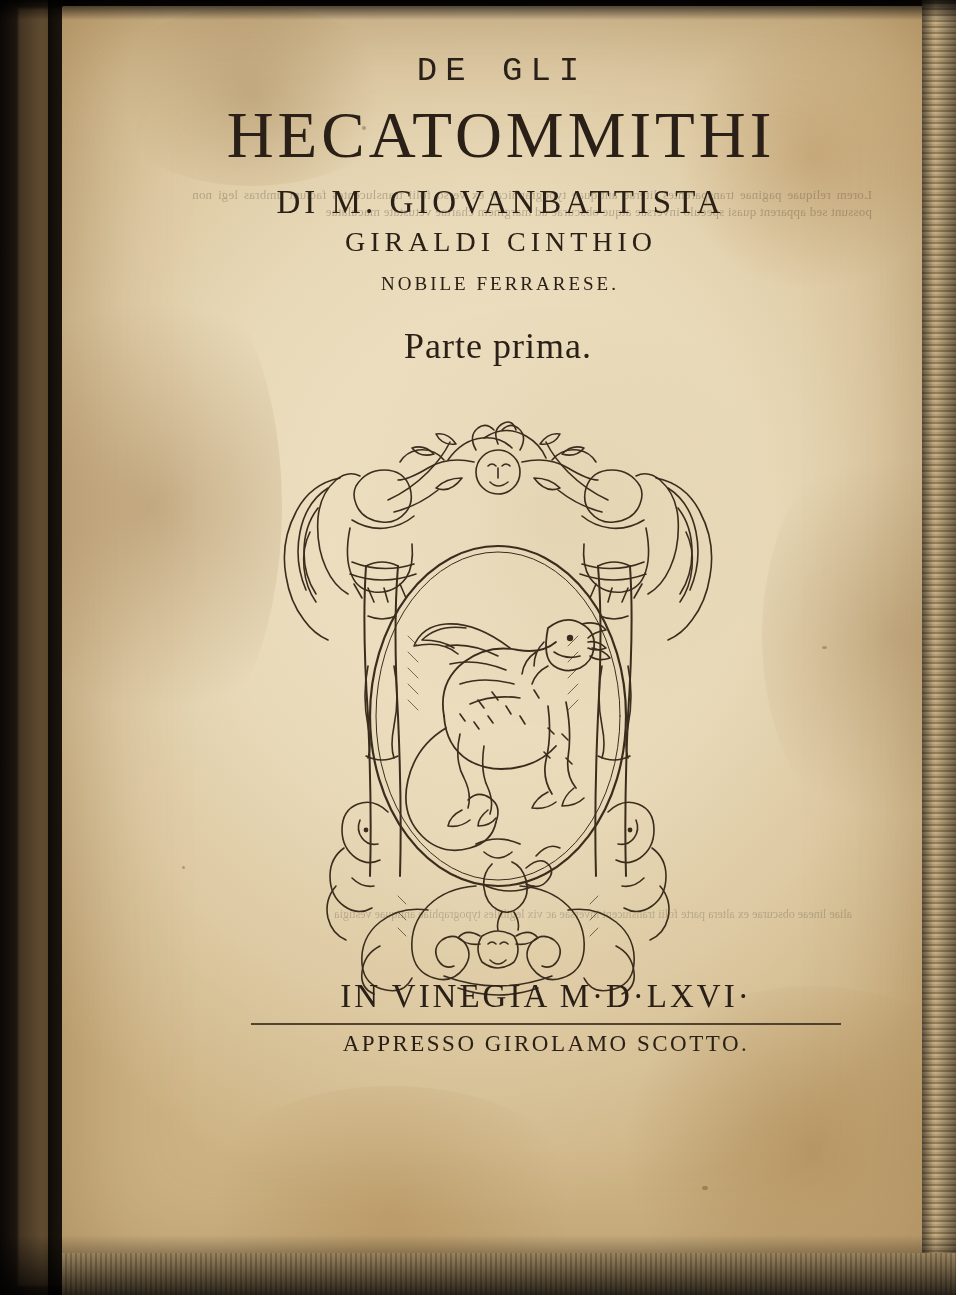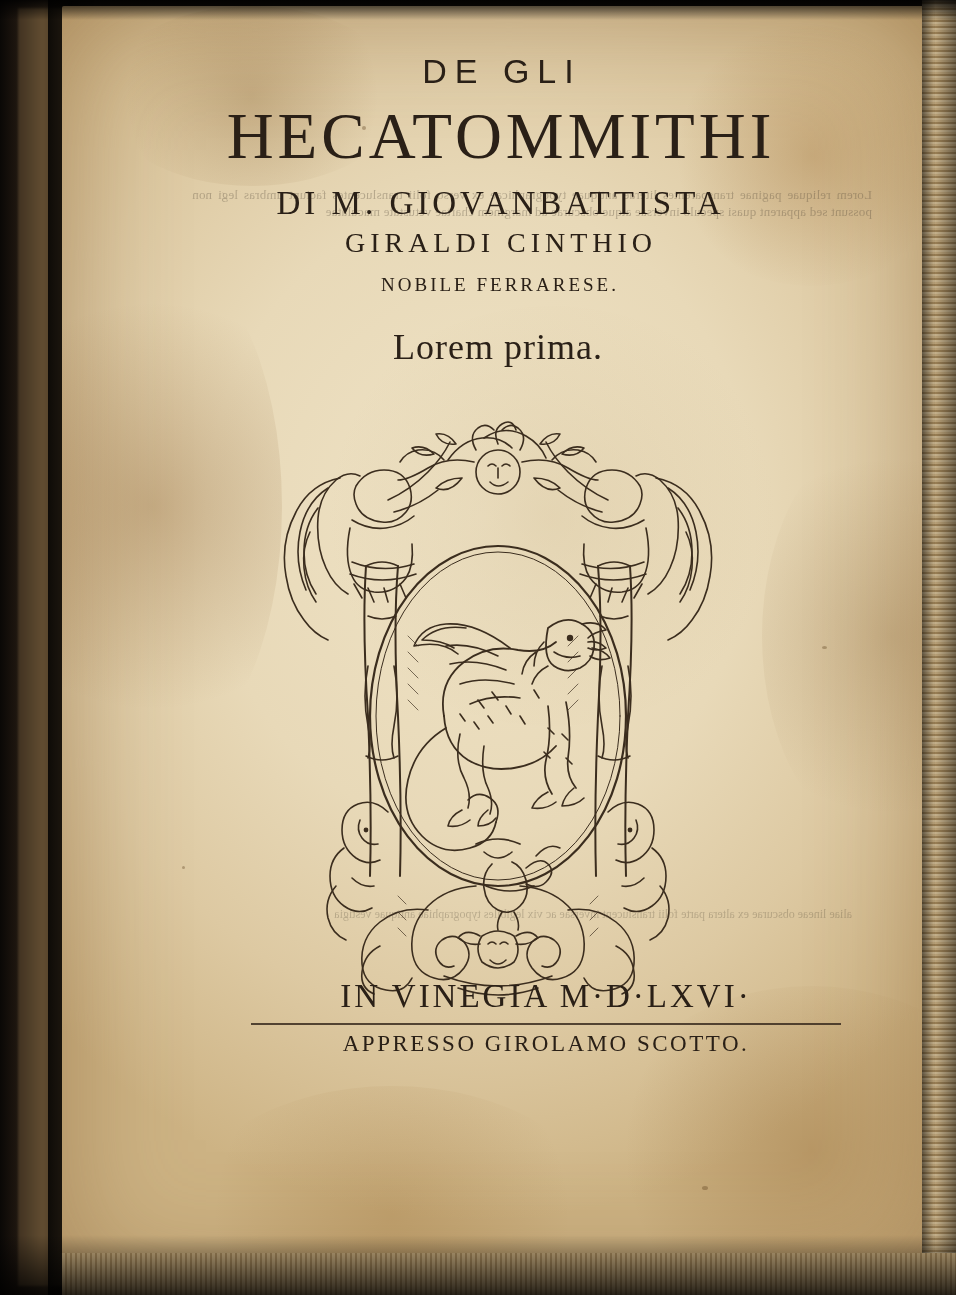--- a/index.html
+++ b/index.html
@@ -156,21 +156,21 @@
     position: absolute;
     left: 0; top: 0;
     width: 872px;
     text-align: center;
     color: #2a2017;
   }
   .line-degli {
     margin-top: 46px;
     font-size: 34px;
     letter-spacing: 8px;
-    font-family: Liberation Sans, sans-serif;
+    font-family: Liberation Mono, monospace;
     text-indent: 8px;
   }
   .line-heca {
     margin-top: 14px;
     font-size: 65px;
     letter-spacing: 4px;
     line-height: 62px;
     text-indent: 6px;
   }
   .line-di {
@@ -263,21 +263,21 @@
     <div class="speck" style="left:760px; top:640px; width:5px; height:3px;"></div>
     <div class="speck" style="left:120px; top:860px; width:3px; height:3px;"></div>
     <div class="speck" style="left:640px; top:1180px; width:6px; height:4px;"></div>
 
     <div class="titleblock">
       <div class="line-degli">DE GLI</div>
       <div class="line-heca">HECATOMMITHI</div>
       <div class="line-di">DI M. GIOVANBATTISTA</div>
       <div class="line-giraldi">GIRALDI CINTHIO</div>
       <div class="line-nobile">NOBILE FERRARESE.</div>
-      <div class="line-parte">Lorem prima.</div>
+      <div class="line-parte">Parte prima.</div>
     </div>
 
     <div class="device">
       <svg viewBox="0 0 500 600" xmlns="http://www.w3.org/2000/svg">
         <g fill="none" stroke="#3b2d1e" stroke-width="1.6" stroke-linecap="round" stroke-linejoin="round">
 
           <path d="M118 150 q-4 60 2 150 q4 90 2 160" stroke-width="2"></path>
           <path d="M150 150 q-5 60 0 150 q4 90 2 160" stroke-width="2"></path>
           <path d="M118 150 q16 -8 32 0"></path>
 

